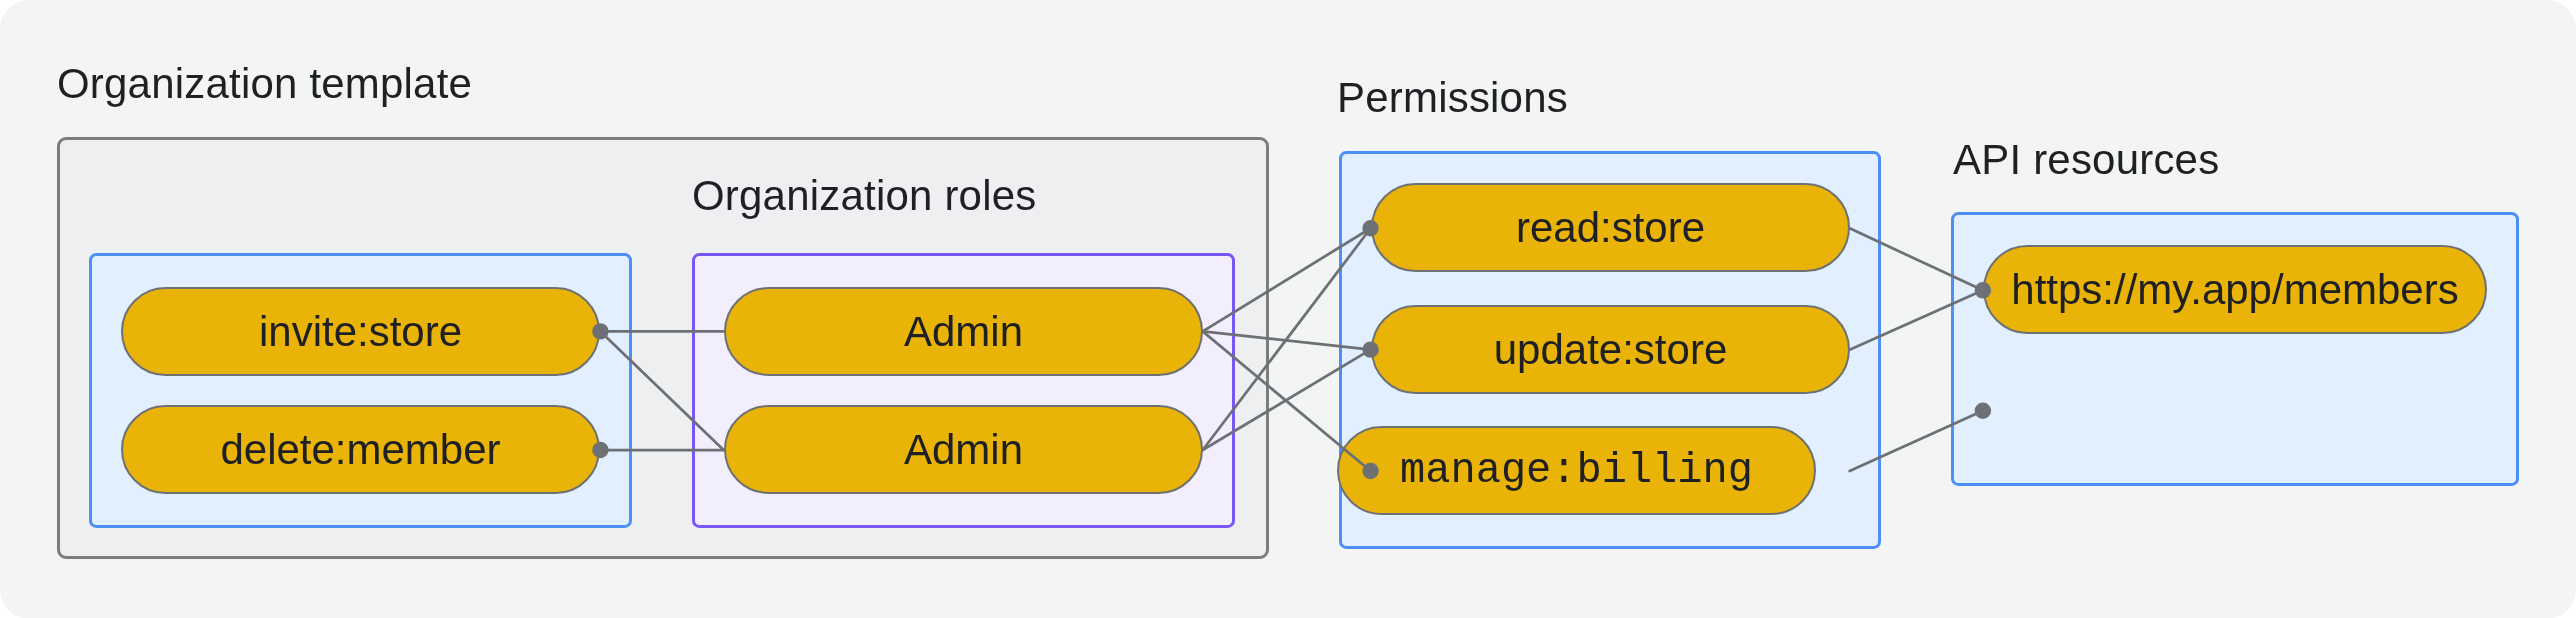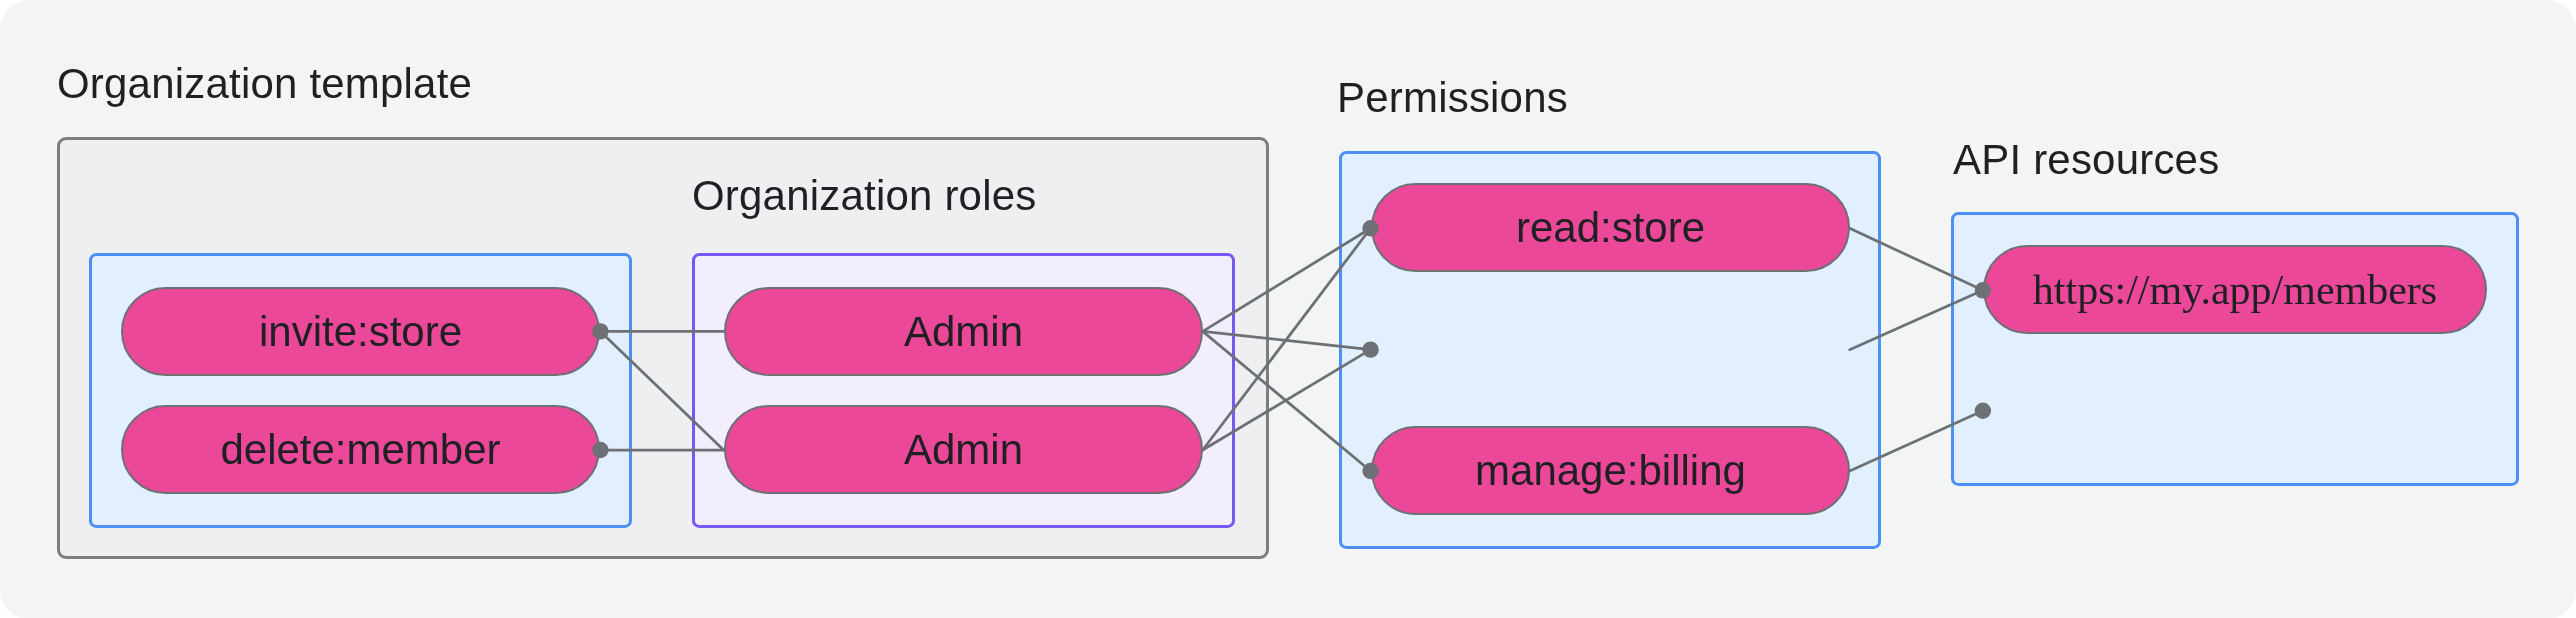--- a/index.html
+++ b/index.html
@@ -45,40 +45,40 @@
     border-radius: 7.3px;
   }
   .box.org-permissions { left: 89px;  top: 253px; width: 543px; height: 275px; }
   .box.org-roles       { left: 692px; top: 253px; width: 543px; height: 275px; }
   .box.permissions     { left: 1339px; top: 151px; width: 542px; height: 398px; }
   .box.api-resources   { left: 1951px; top: 212px; width: 568px; height: 274px; }
   .pill {
     position: absolute;
     box-sizing: border-box;
     height: 89px;
-    background: #ec4899;
+    background: #eab308;
     border: 2.7px solid #6e7173;
     border-radius: 45px;
     display: flex;
     align-items: center;
     justify-content: center;
     font-size: 42px;
     color: #1f2023;
     white-space: nowrap;
   }
   .pill.w1 { width: 479px; }
   .pill.w2 { width: 504px; }
   .pill.invite  { left: 121px;  top: 287px; }
   .pill.delete  { left: 121px;  top: 405px; text-align: right; }
   .pill.admin   { left: 724px;  top: 287px; }
   .pill.member  { left: 724px;  top: 405px; }
   .pill.read    { left: 1371px; top: 183px; }
   .pill.update  { left: 1371px; top: 305px; }
-  .pill.manage  { left: 1371px; top: 426px; }
-  .pill.members { left: 1983px; top: 245px; font-family: Liberation Serif, serif; }
+  .pill.manage  { left: 1337px; top: 426px; font-family: Liberation Mono, monospace; }
+  .pill.members { left: 1983px; top: 245px; }
   .pill.billing { left: 1983px; top: 366px; }
   .label-title            { left: 57px;   top: 60px;  }
   .label-org-permissions  { left: 89px;   top: 172px; }
   .label-org-roles        { left: 692px;  top: 172px; }
   .label-permissions      { left: 1337px; top: 74px;  }
   .label-api-resources    { left: 1953px; top: 136px; }
   #edge-layer {
     position: absolute;
     left: 0; top: 0;
     width: 2576px;
@@ -108,20 +108,21 @@
 
   <div class="box blue permissions"></div>
 
   <div class="box blue api-resources"></div>
 
   <div class="pill w1 invite">invite:store</div>
   <div class="pill w1 delete">delete:member</div>
   <div class="pill w1 admin">Admin</div>
   <div class="pill w1 member">Admin</div>
   <div class="pill w1 read">read:store</div>
+  <div class="pill w1 update">update:store</div>
   <div class="pill w1 manage">manage:billing</div>
   <div class="pill w2 members">https://my.app/members</div>
 
   <svg id="edge-layer" viewBox="0 0 2823 678" xmlns="http://www.w3.org/2000/svg">
       <line x1="658" y1="363" x2="793" y2="363" stroke="#6d7074" stroke-width="3" stroke-linecap="round"></line>
       <line x1="658" y1="363" x2="793" y2="493" stroke="#6d7074" stroke-width="3" stroke-linecap="round"></line>
       <line x1="658" y1="493" x2="793" y2="493" stroke="#6d7074" stroke-width="3" stroke-linecap="round"></line>
       <line x1="1318" y1="363" x2="1502" y2="250" stroke="#6d7074" stroke-width="3" stroke-linecap="round"></line>
       <line x1="1318" y1="363" x2="1502" y2="383" stroke="#6d7074" stroke-width="3" stroke-linecap="round"></line>
       <line x1="1318" y1="363" x2="1502" y2="516" stroke="#6d7074" stroke-width="3" stroke-linecap="round"></line>

